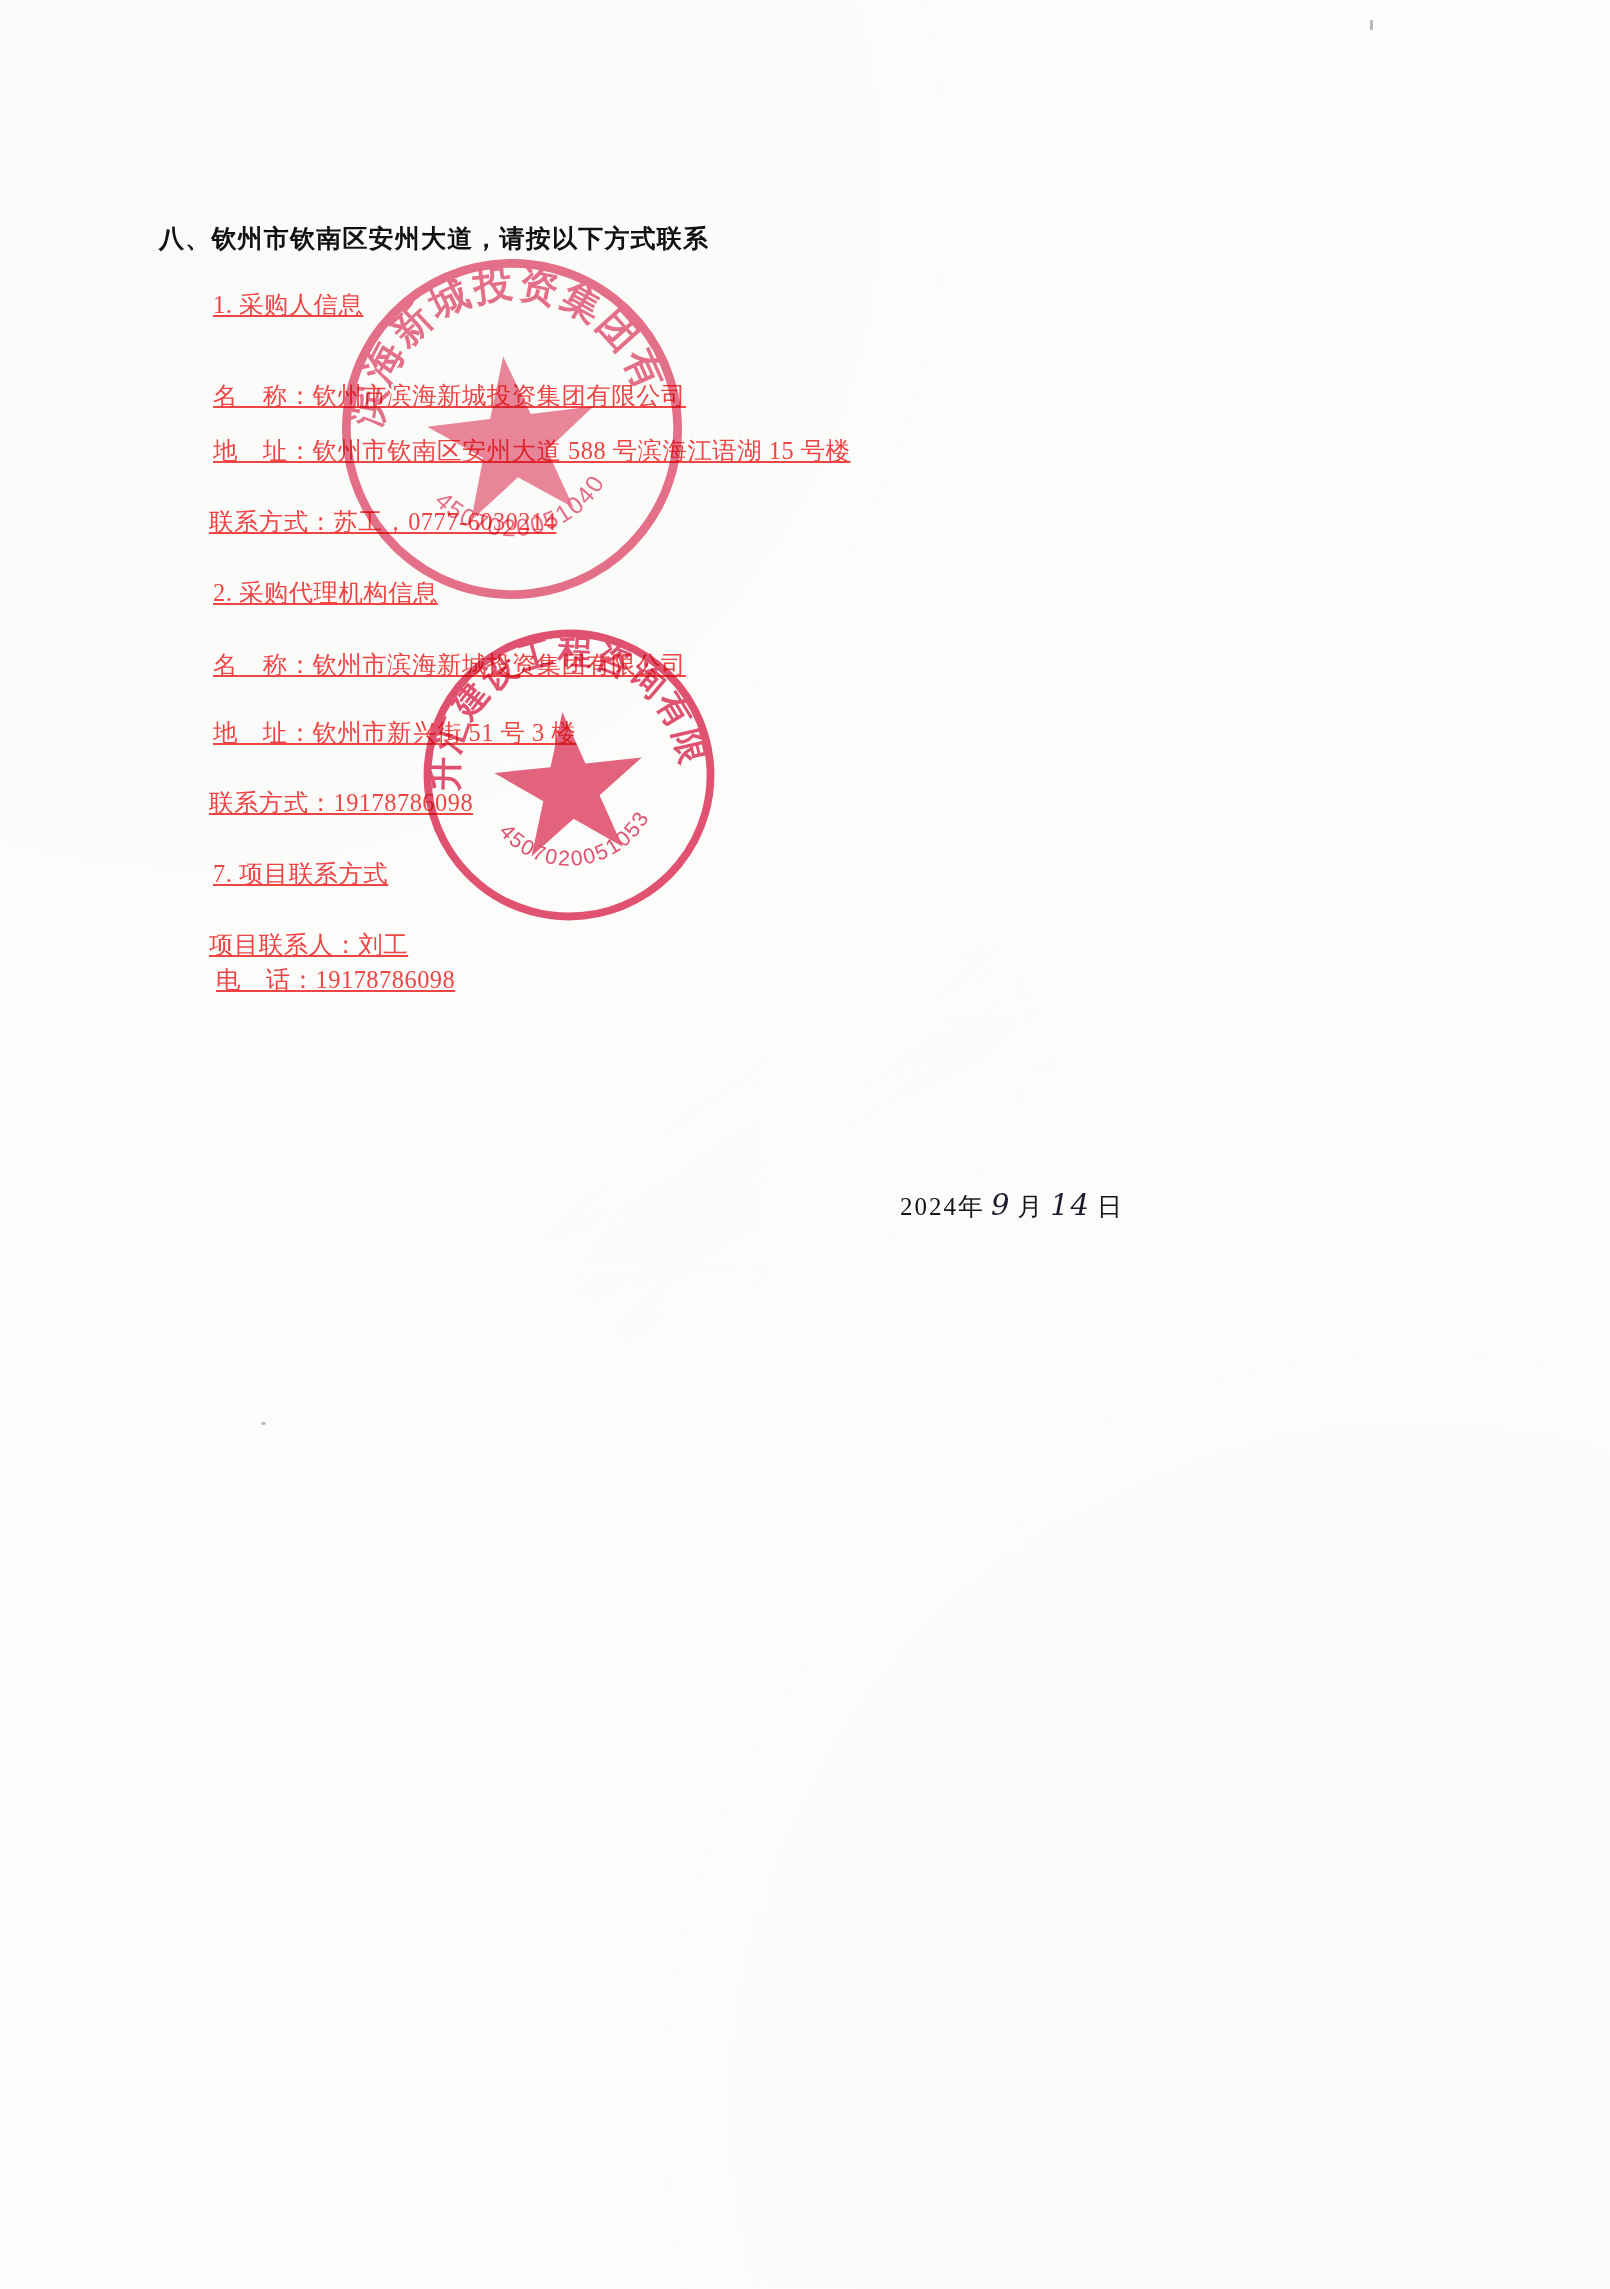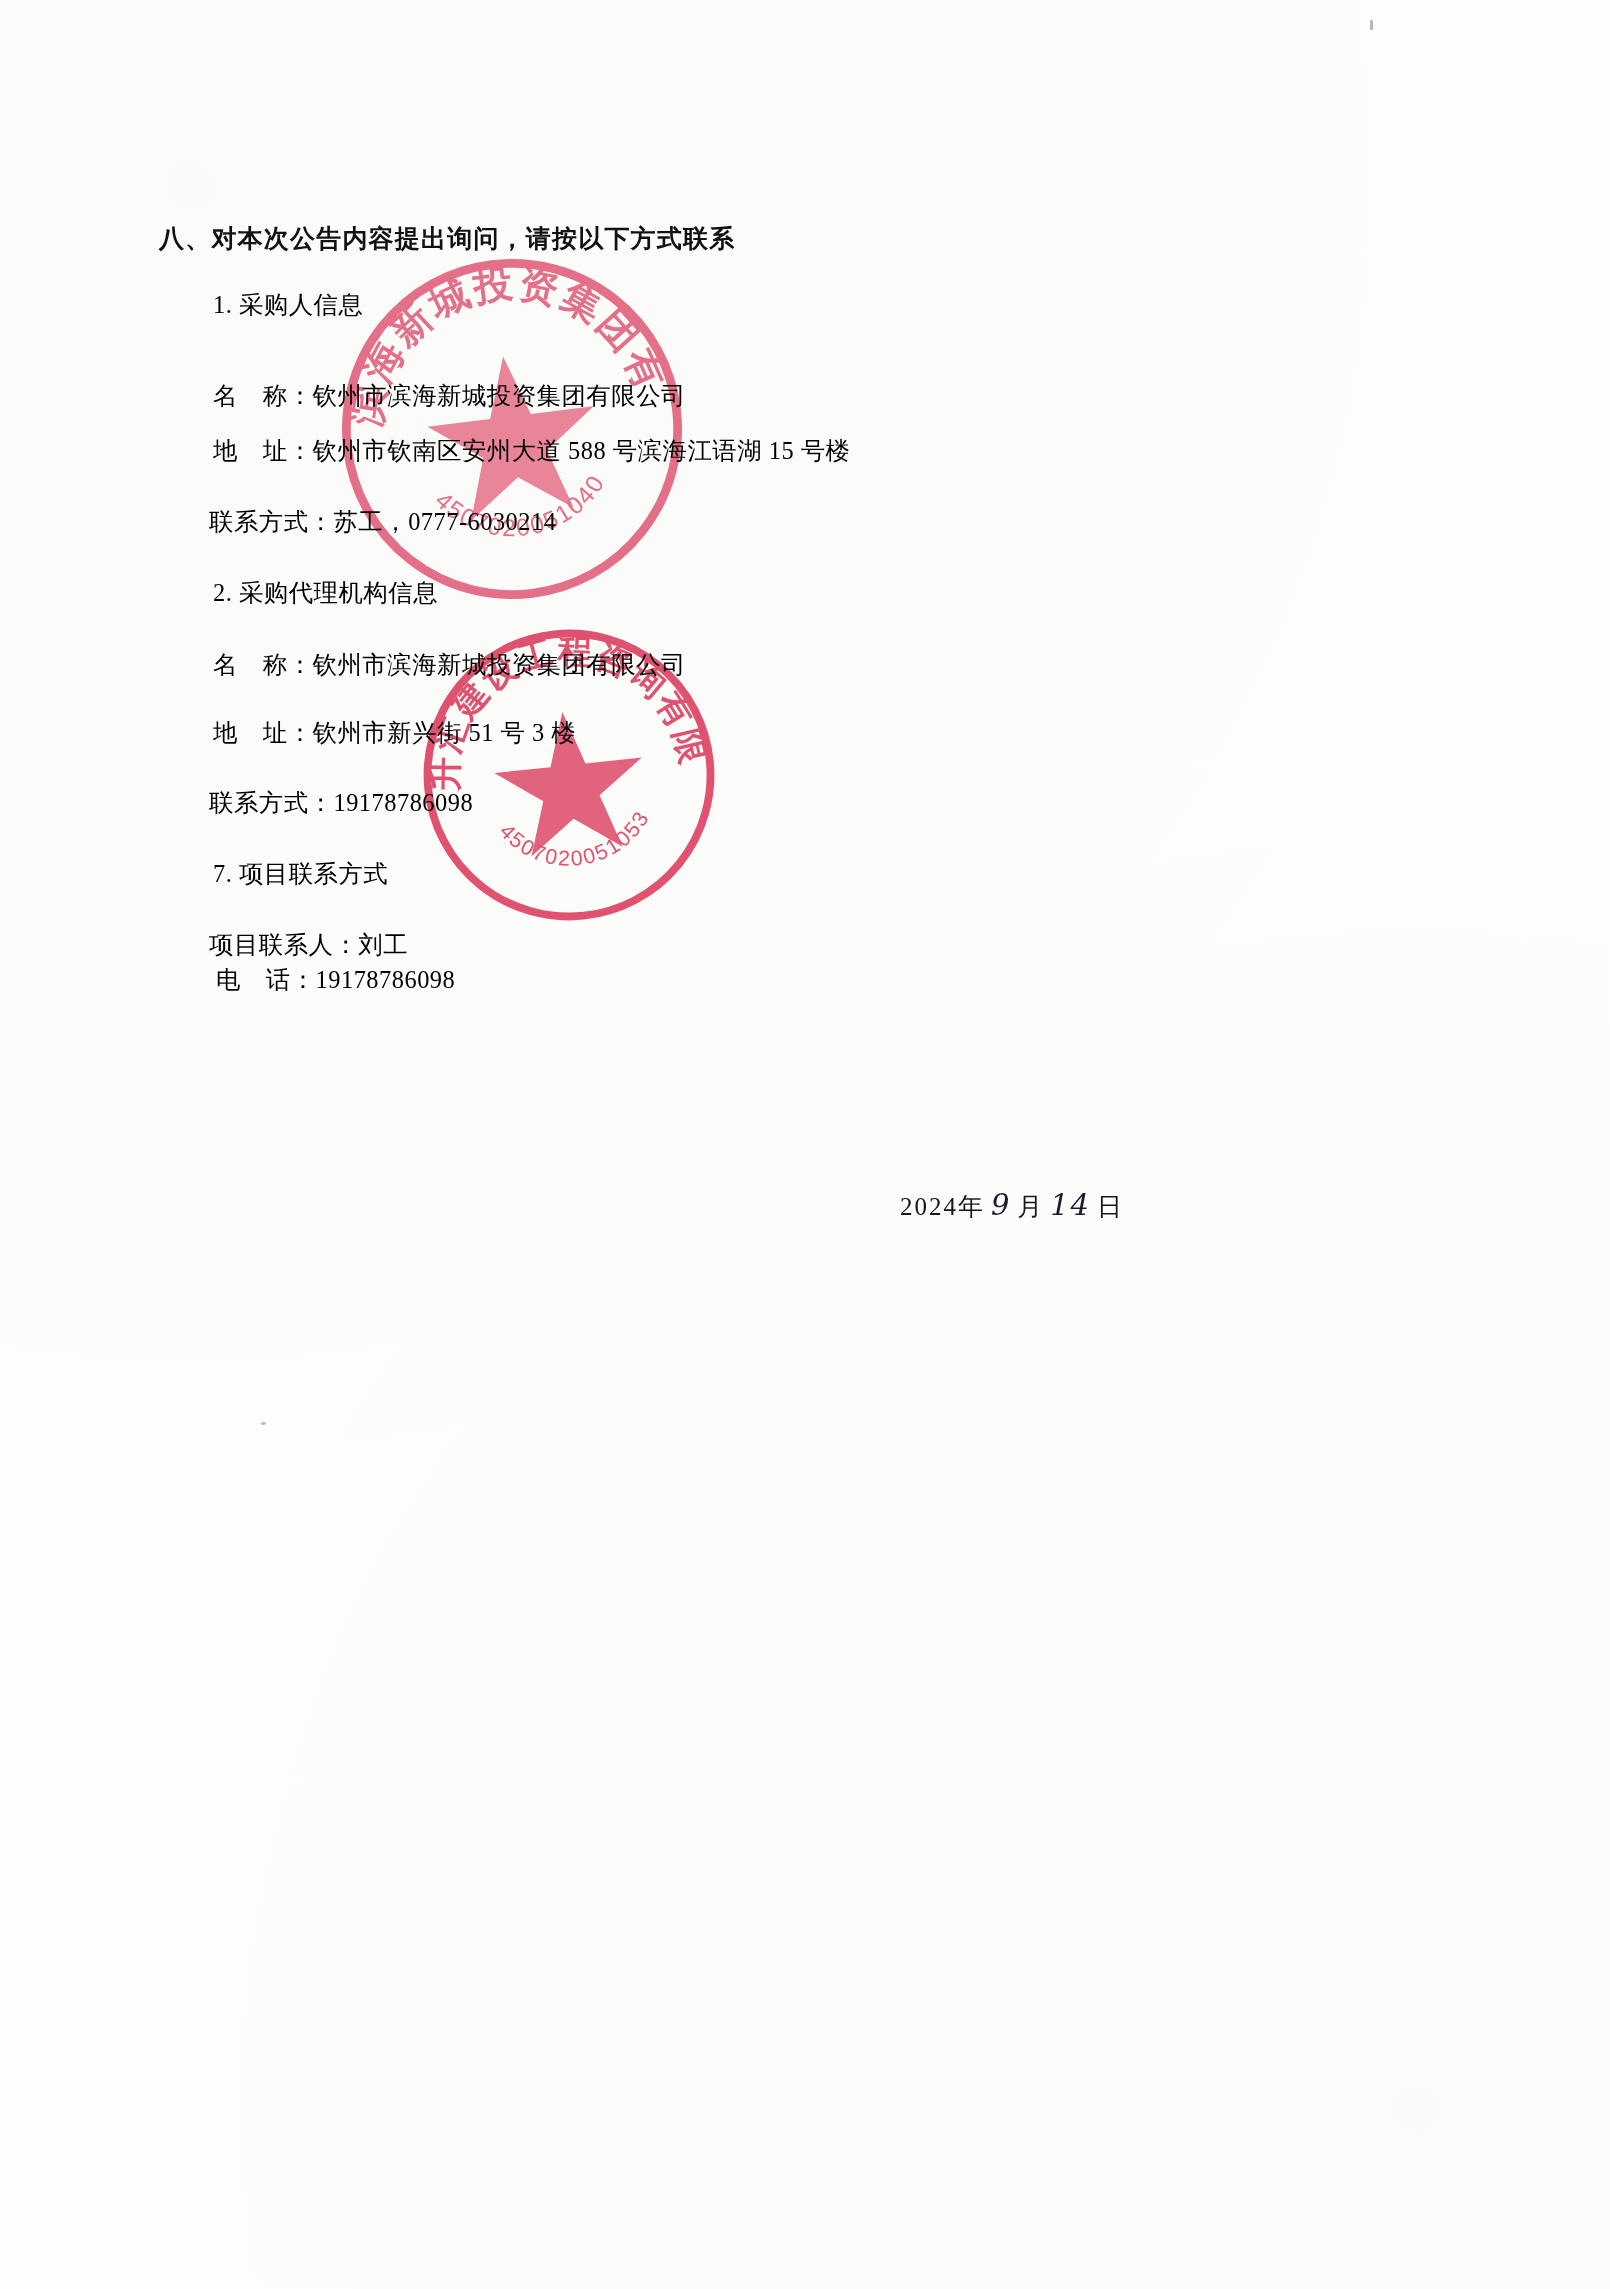--- a/index.html
+++ b/index.html
@@ -48,23 +48,24 @@
     letter-spacing: 1.2px;
     color: #111;
     white-space: nowrap;
   }
 
   
   .line {
     position: absolute;
     font-size: 24.4px;
     line-height: 31px;
-    color: #000000;
+    color: #ef4444;
     white-space: nowrap;
     letter-spacing: 0.5px;
+    text-decoration: underline;
   }
   .indent1 { left: 213px; }
   .indent2 { left: 213px; }
 
   
   .date-line {
     position: absolute;
     left: 864px;
     top: 1188px;
     font-size: 25px;
@@ -121,21 +122,21 @@
   }
 </style>
 </head>
 <body>
 
 <div class="page">
   <div class="scan-noise"></div>
 
   <div class="content">
 
-    <div class="doc-heading">八、对本次公告内容提出询问，请按以下方式联系</div>
+    <div class="doc-heading">八、钦州市钦南区安州大道，请按以下方式联系</div>
 
     <div class="line indent1" style="top:289px;">1. 采购人信息</div>
 
     <div class="line indent2" style="top:364px;margin-top:16px;">名　称：钦州市滨海新城投资集团有限公司</div>
 
     <div class="line indent2" style="top:435px;">地　址：钦州市钦南区安州大道 588 号滨海江语湖 15 号楼</div>
 
     <div class="line" style="left:209px; top:506px;">联系方式：苏工，0777-6030214</div>
 
     <div class="line indent1" style="top:577px;">2. 采购代理机构信息</div>

